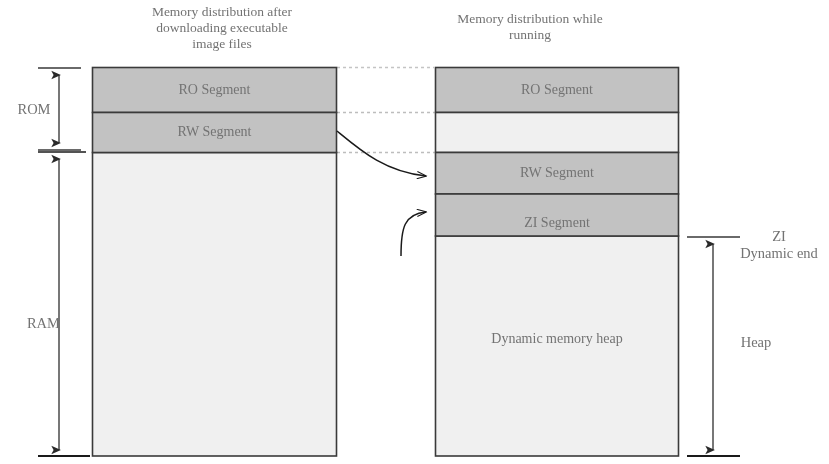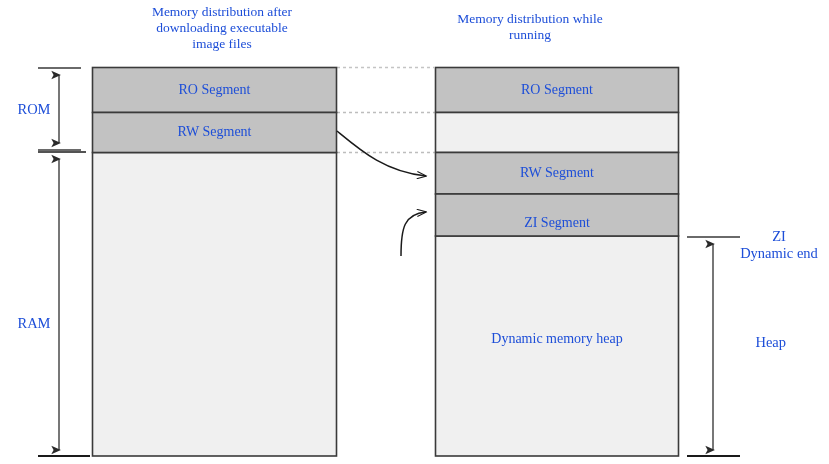--- a/index.html
+++ b/index.html
@@ -22,21 +22,21 @@
     position: absolute;
     left: 0;
     top: 0;
     width: 829px;
     height: 464px;
     pointer-events: none;
   }
   .txt {
     position: absolute;
     font-family: "Liberation Serif", "DejaVu Serif", serif;
-    color: #1d4ed8;
+    color: #737373;
     line-height: 1.18;
     white-space: pre-line;
     text-align: center;
   }
   .col-title {
     font-size: 13.5px;
   }
   .seg-label {
     font-size: 14px;
   }
@@ -120,20 +120,20 @@
   <div class="txt seg-label" style="left:435px; top:82px; width:244px;">RO Segment</div>
 
   <div class="txt seg-label" style="left:435px; top:165px; width:244px;">RW Segment</div>
 
   <div class="txt seg-label" style="left:435px; top:215px; width:244px;">ZI Segment</div>
 
   <div class="txt seg-label" style="left:435px; top:331px; width:244px;">Dynamic memory heap</div>
 
   <div class="txt bracket-label" style="left:2px; top:101px; width:52px; text-align:center; padding-left:6px;">ROM</div>
 
-  <div class="txt bracket-label" style="left:2px; top:315px; width:52px; text-align:center; padding-left:6px;">RAM</div>
+  <div class="txt bracket-label" style="left:2px; top:315px; width:52px; text-align:right; padding-left:6px;">RAM</div>
 
-  <div class="txt bracket-label" style="left:726px; top:334px; width:60px; text-align:right;">Heap</div>
+  <div class="txt bracket-label" style="left:726px; top:334px; width:60px; text-align:center;">Heap</div>
 
   <div class="txt bracket-label" style="left:729px; top:228px; width:100px;">ZI
 Dynamic end</div>
 
 </div>
 
 </body></html>

